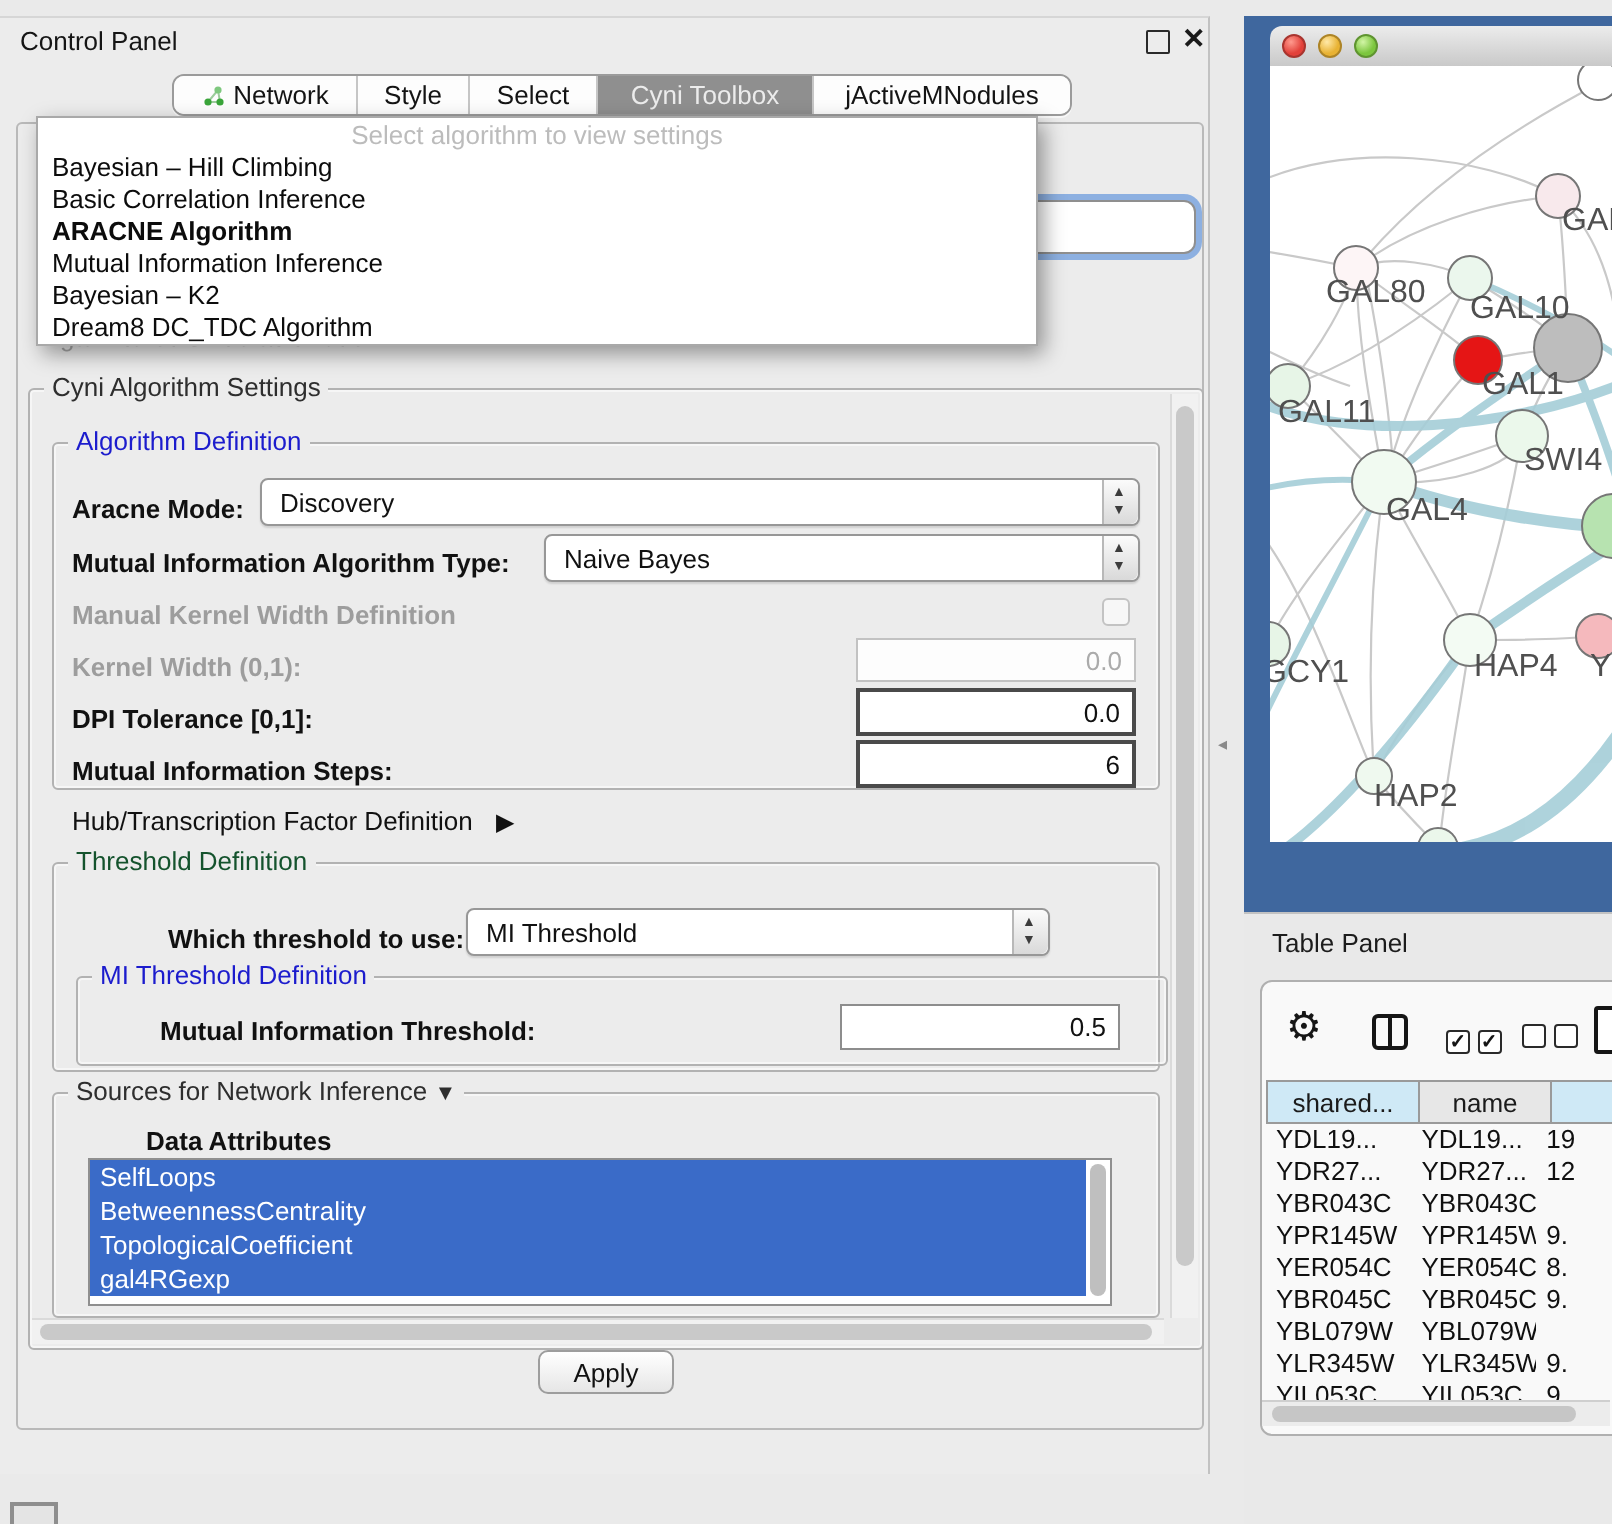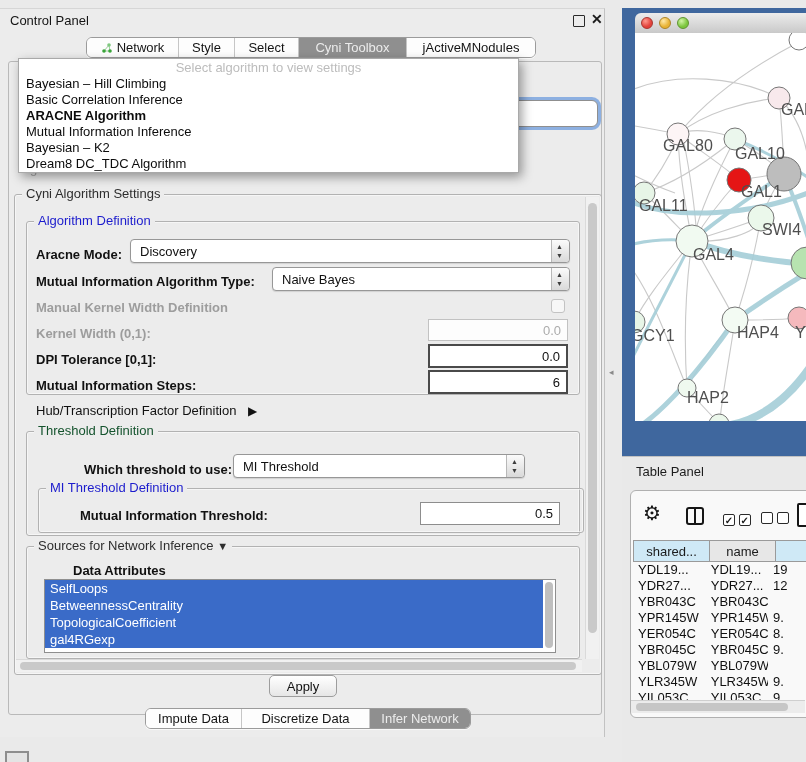--- a/index.html
+++ b/index.html
@@ -217,31 +217,20 @@
     <div class="listitem">SelfLoops</div>
     <div class="listitem">BetweennessCentrality</div>
     <div class="listitem">TopologicalCoefficient</div>
     <div class="listitem">gal4RGexp</div>
     <div id="attr-scroll">
       <div class="sb-thumb" style="left:2px;top:2px;width:8px;height:66px;background:#bfbfbf;"></div>
     </div>
   </div>
 
   <div id="apply-btn">Apply</div>
-  <div class="seg-tabs" style="left:145px;top:699px;">
-    <div class="seg" style="width:96px;">
-        <span>Impute Data</span>
-      </div>
-    <div class="seg" style="width:128px;">
-        <span>Discretize Data</span>
-      </div>
-    <div class="seg sel" style="width:100px;">
-        <span>Infer Network</span>
-      </div>
-  </div>
 </div>
 
 <div id="splitter-handle">◂</div>
 
 <div id="mini-panel-icon"></div>
 
 <div id="net-blue"></div>
 <div id="net-titlebar">
   <span class="tl" id="tl-red"></span>
   <span class="tl" id="tl-yellow"></span>

